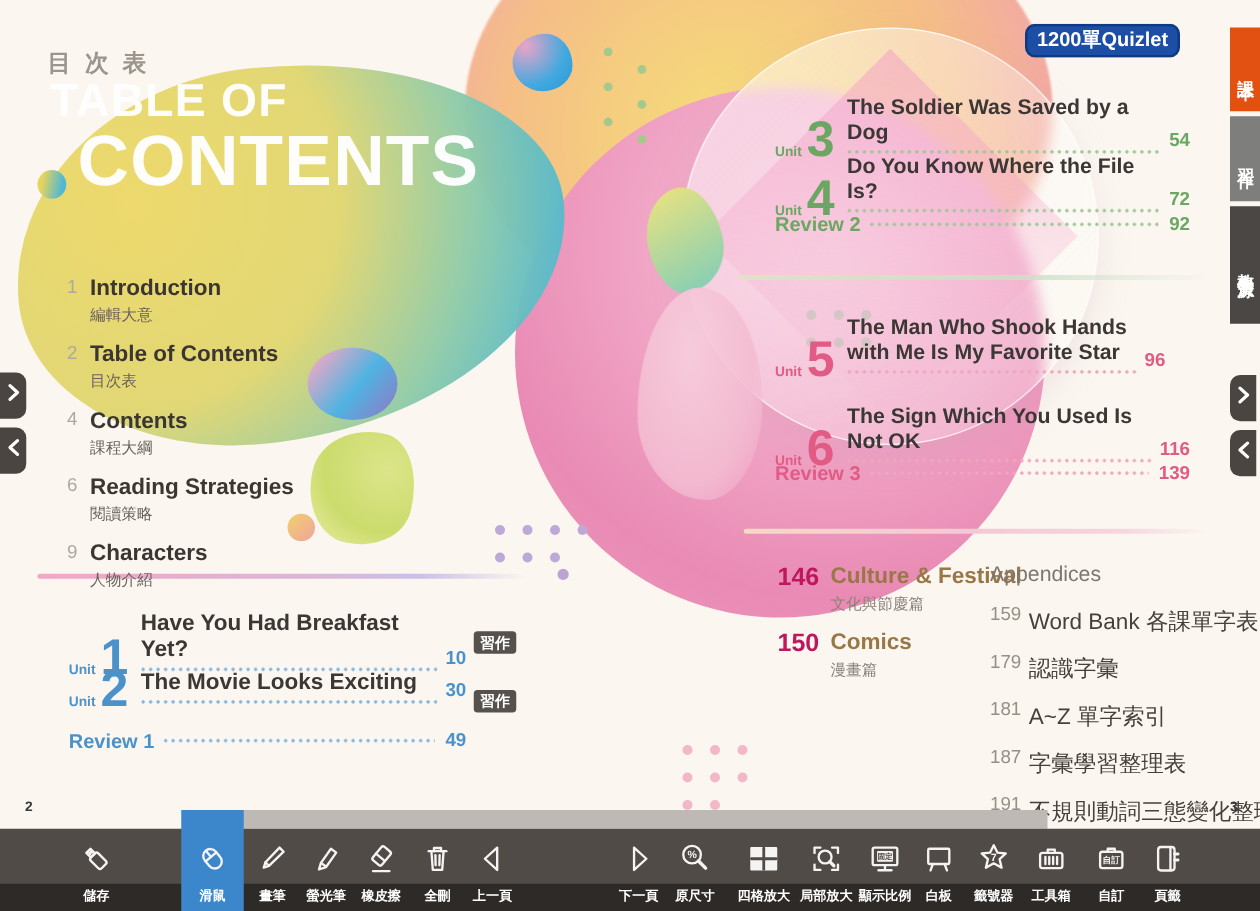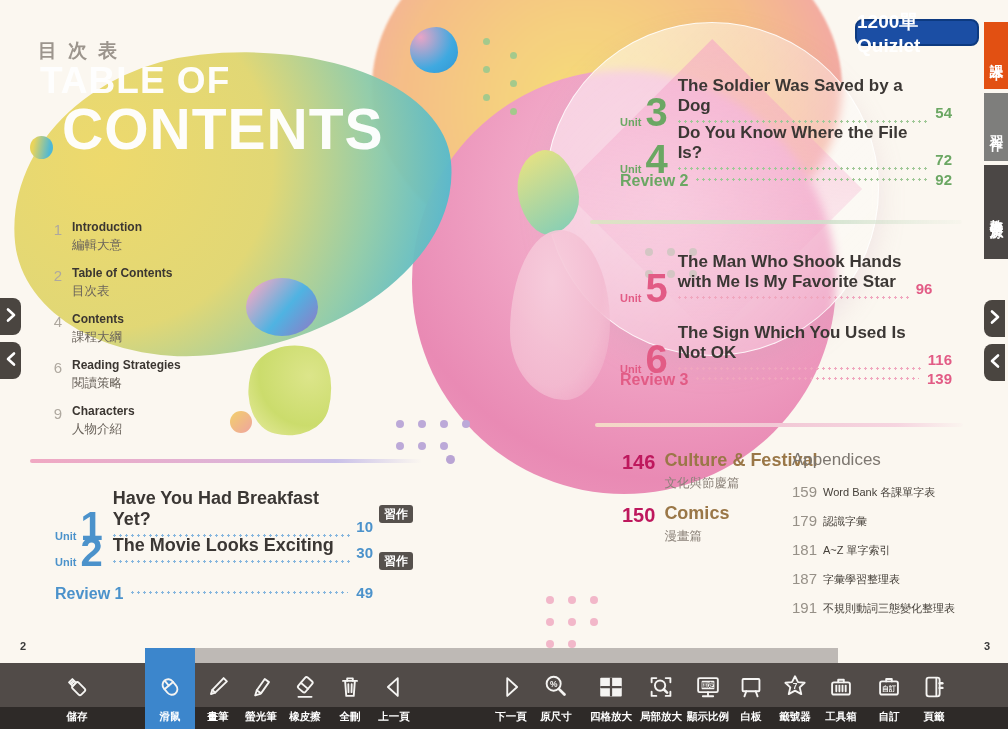--- a/index.html
+++ b/index.html
@@ -54,21 +54,21 @@
 
   
   .hdr-zh { left:38px; top:38px; font-size:19px; color:#9C958D; letter-spacing:11px; font-weight:bold; }
   .hdr-en1 { left:40px; top:60px; font-size:37px; font-weight:bold; color:#fff; letter-spacing:1px; opacity:.97; }
   .hdr-en2 { left:62px; top:96px; font-size:57px; font-weight:bold; color:#fff; letter-spacing:1px; opacity:.97; }
 
   
   .front-matter { left:44px; top:220px; width:260px; }
   .fm-item { display:flex; gap:10px; margin-bottom:12px; }
   .fm-num { width:18px; text-align:right; color:#AEA89F; font-size:15px; padding-top:1px; }
-  .fm-title { font-size:12px; font-weight:bold; color:#3B3631; }
+  .fm-title { font-size:18px; font-weight:bold; color:#3B3631; }
   .fm-sub { font-size:12.5px; color:#6A635B; margin-top:3px; }
 
   
   .unit-row { position:absolute; display:flex; align-items:flex-end; }
   .unit-tag { display:flex; align-items:baseline; gap:4px; flex-shrink:0; }
   .unit-word { font-size:11px; font-weight:bold; }
   .unit-num { font-size:40px; font-weight:bold; line-height:30px; }
   .row-body { flex:1; position:relative; padding-bottom:12px; margin:0 6px 0 10px; }
   .row-title { font-size:18px; font-weight:bold; color:#3B3734; line-height:1.18; }
   .leader { position:absolute; left:0; right:0; bottom:5px; height:3px;
@@ -88,29 +88,29 @@
 
   
   .extra-row { position:absolute; display:flex; gap:9px; }
   .extra-num { font-size:20px; font-weight:bold; color:#be185d; padding-top:1px; }
   .extra-title { font-size:18px; font-weight:bold; color:#9A7747; }
   .extra-sub { font-size:12.5px; color:#8B8279; margin-top:4px; }
   .appendices { left:792px; top:450px; width:185px; }
   .apx-header { font-size:17px; color:#7D7770; margin-bottom:13px; }
   .apx-item { display:flex; gap:8px; margin-bottom:12px; }
   .apx-num { width:23px; text-align:right; color:#969087; font-size:15px; flex-shrink:0; }
-  .apx-title { font-size:11px; color:#46413A; padding-top:2px; white-space:nowrap; }
+  .apx-title { font-size:18px; color:#46413A; padding-top:2px; white-space:nowrap; }
 
   
   .corner-num { font-size:11px; color:#3A3A3A; font-weight:bold; }
 
   
   .quizlet-btn { left:820px; top:19px; width:124px; height:27px; background:#1B4EA4;
-    border:2.5px solid #0D3A80; border-radius:8px; color:#fff; font-size:19px; font-weight:bold;
-    display:flex; align-items:center; justify-content:center; cursor:pointer;margin-left:35px; }
+    border:2.5px solid #0D3A80; border-radius:8px; color:#fff; font-size:16px; font-weight:bold;
+    display:flex; align-items:center; justify-content:center; cursor:pointer; }
 
   
   .side-tab { position:absolute; left:984px; width:24px; color:#fff; font-size:13.5px; font-weight:bold;
     writing-mode:vertical-rl; text-orientation:upright; letter-spacing:3px;
     display:flex; align-items:center; justify-content:center; cursor:pointer; }
 
   
   .edge-btn { position:absolute; width:21px; height:37px; background:#4A4540; display:flex;
     align-items:center; justify-content:center; cursor:pointer; }
   .edge-left  { left:0; border-radius:0 8px 8px 0; }

